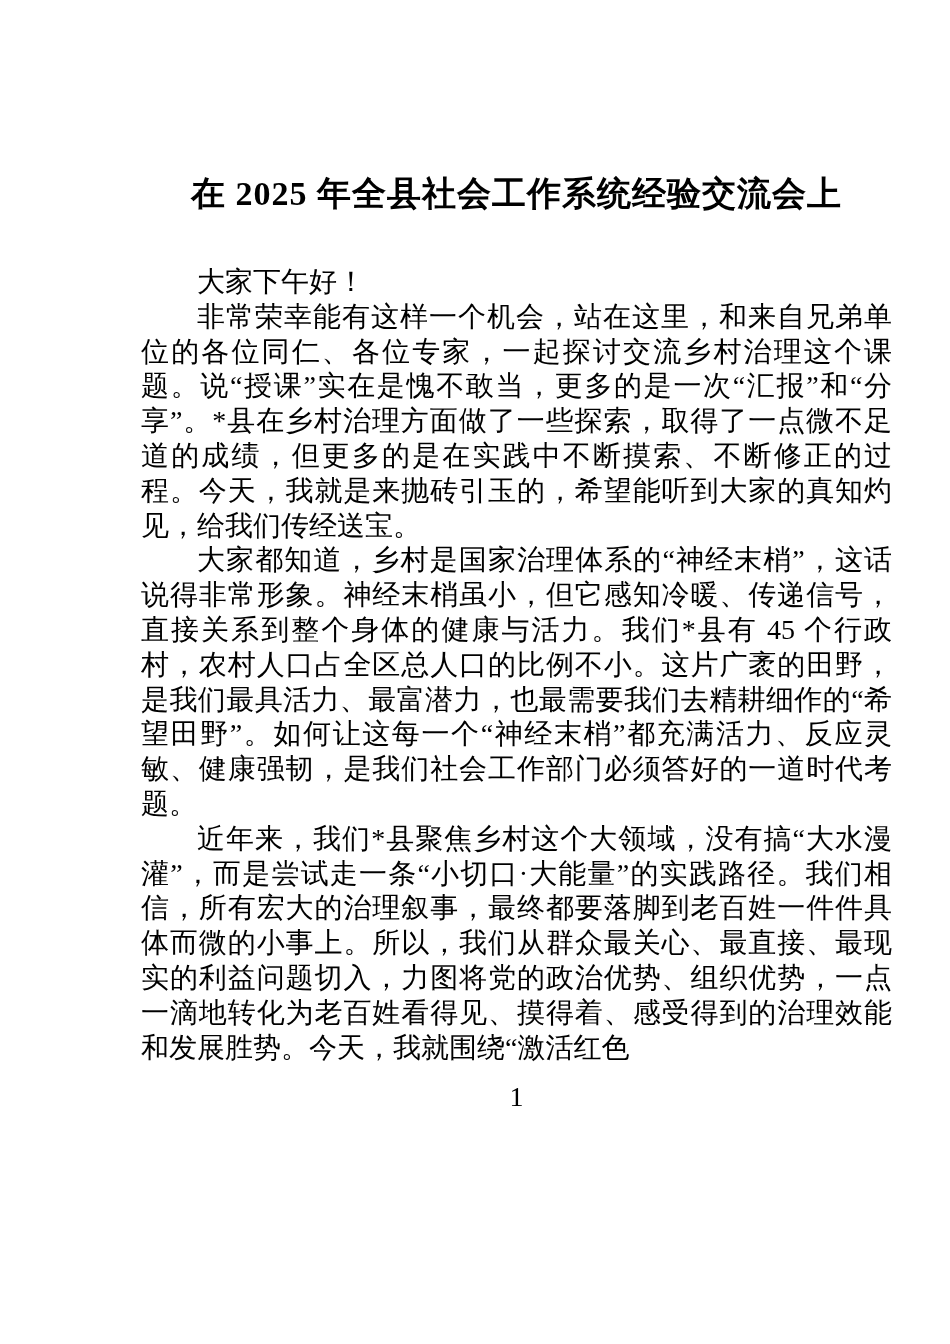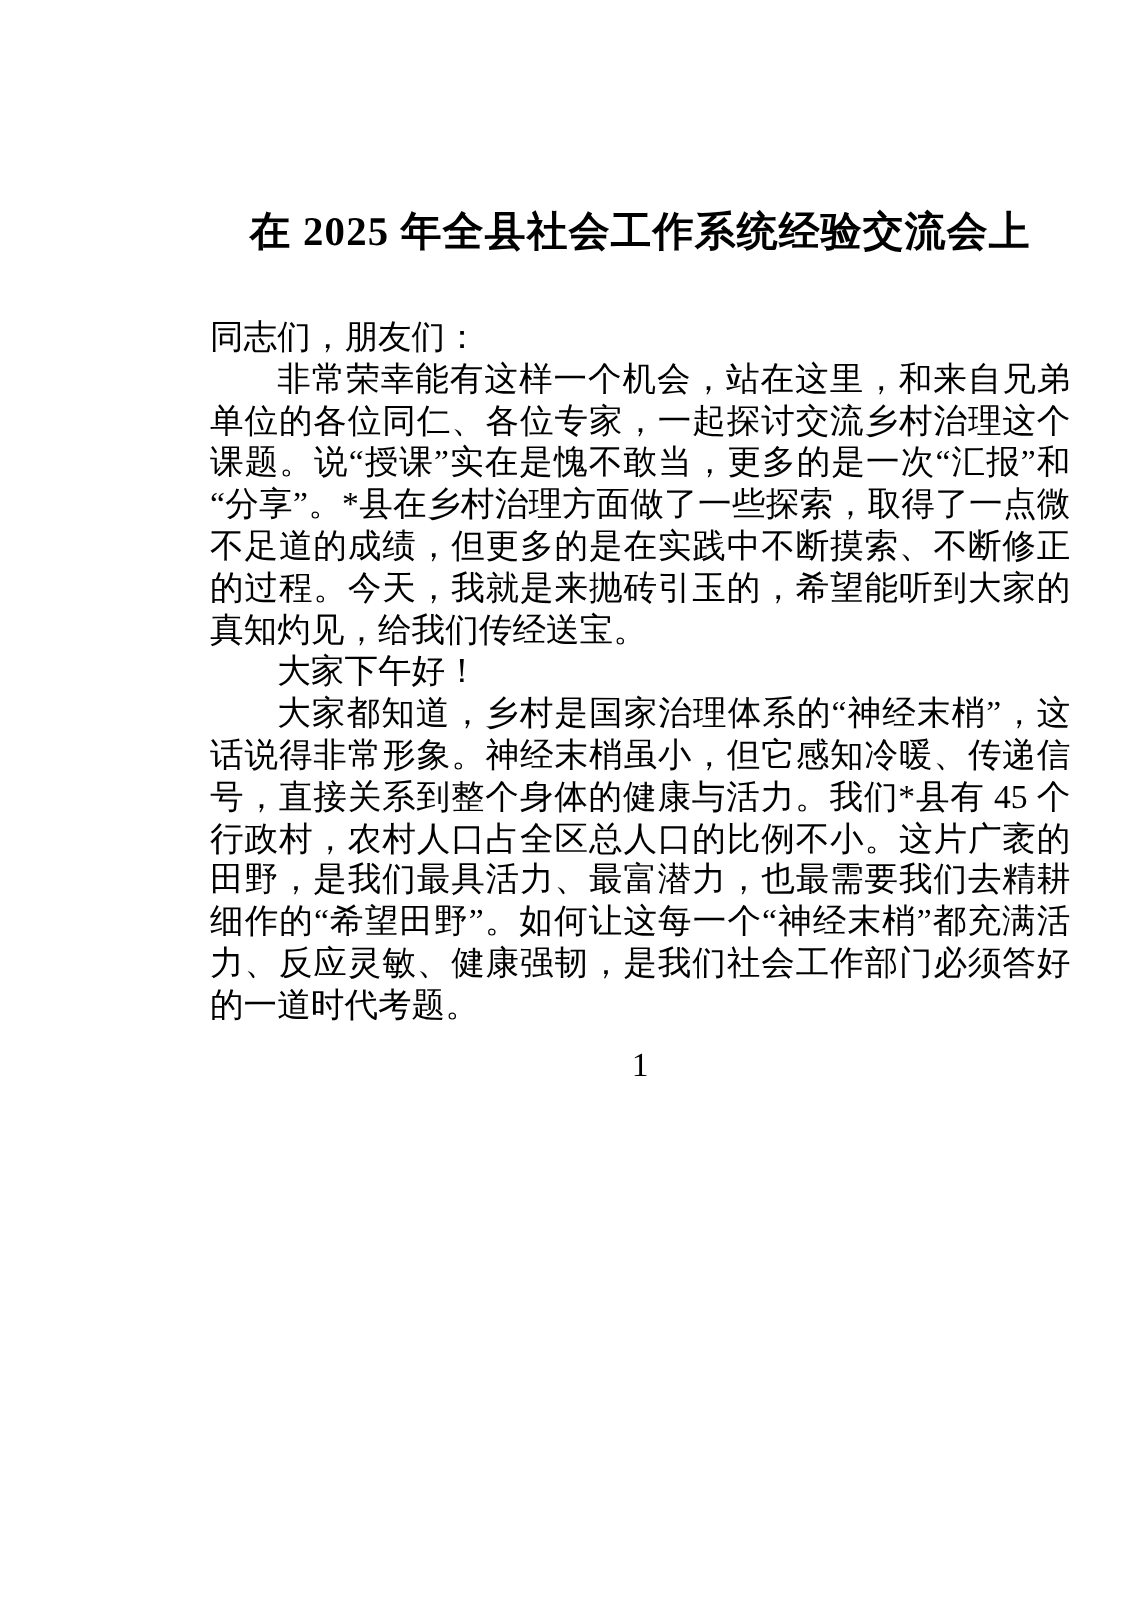--- a/index.html
+++ b/index.html
@@ -13,21 +13,20 @@
     height: 1344px;
     background: #ffffff;
     color: #000000;
     overflow: hidden;
     margin: 0 auto;
     box-sizing: border-box;
   }
   .content {
     box-sizing: border-box;
     padding: 0 58px 0 141px; 
-    margin-left: 34px;
   }
   .doc-title {
     margin: 159px 0 0 0;
     padding: 0;
     font-family: "Liberation Serif", sans-serif;
     font-weight: 700;
     font-size: 34px;
     line-height: 70px;
     text-align: center;
     letter-spacing: 1px;
@@ -65,22 +64,22 @@
 <body>
 
 <div class="page">
   <div class="content">
 
     <h1 class="doc-title">
       <span class="title-line">在 2025 年全县社会工作系统经验交流会上</span>
     </h1>
 
     <div class="body-text">
-      <p class="no-indent">同志们，朋友们：</p>
+      <p class="indent">大家下午好！</p>
       <p class="indent">非常荣幸能有这样一个机会，站在这里，和来自兄弟单位的各位同仁、各位专家，一起探讨交流乡村治理这个课题。说“授课”实在是愧不敢当，更多的是一次“汇报”和“分享”。*县在乡村治理方面做了一些探索，取得了一点微不足道的成绩，但更多的是在实践中不断摸索、不断修正的过程。今天，我就是来抛砖引玉的，希望能听到大家的真知灼见，给我们传经送宝。</p>
-      <p class="indent">大家下午好！</p>
       <p class="indent">大家都知道，乡村是国家治理体系的“神经末梢”，这话说得非常形象。神经末梢虽小，但它感知冷暖、传递信号，直接关系到整个身体的健康与活力。我们*县有 45 个行政村，农村人口占全区总人口的比例不小。这片广袤的田野，是我们最具活力、最富潜力，也最需要我们去精耕细作的“希望田野”。如何让这每一个“神经末梢”都充满活力、反应灵敏、健康强韧，是我们社会工作部门必须答好的一道时代考题。</p>
+      <p class="indent">近年来，我们*县聚焦乡村这个大领域，没有搞“大水漫灌”，而是尝试走一条“小切口·大能量”的实践路径。我们相信，所有宏大的治理叙事，最终都要落脚到老百姓一件件具体而微的小事上。所以，我们从群众最关心、最直接、最现实的利益问题切入，力图将党的政治优势、组织优势，一点一滴地转化为老百姓看得见、摸得着、感受得到的治理效能和发展胜势。今天，我就围绕“激活红色</p>
     </div>
 
     <div class="page-number">1</div>
 
   </div>
 </div>
 
 </body></html>

